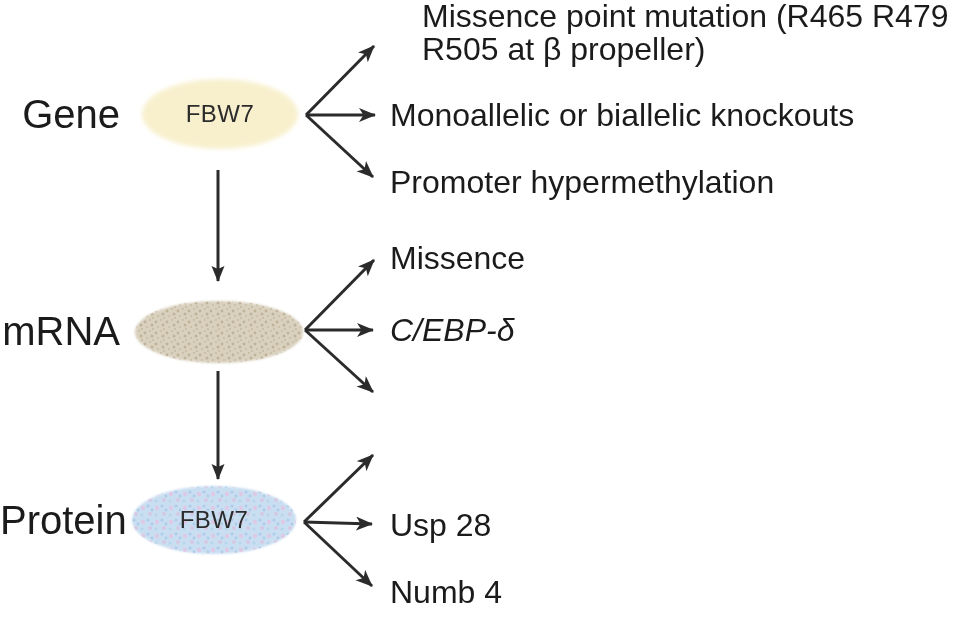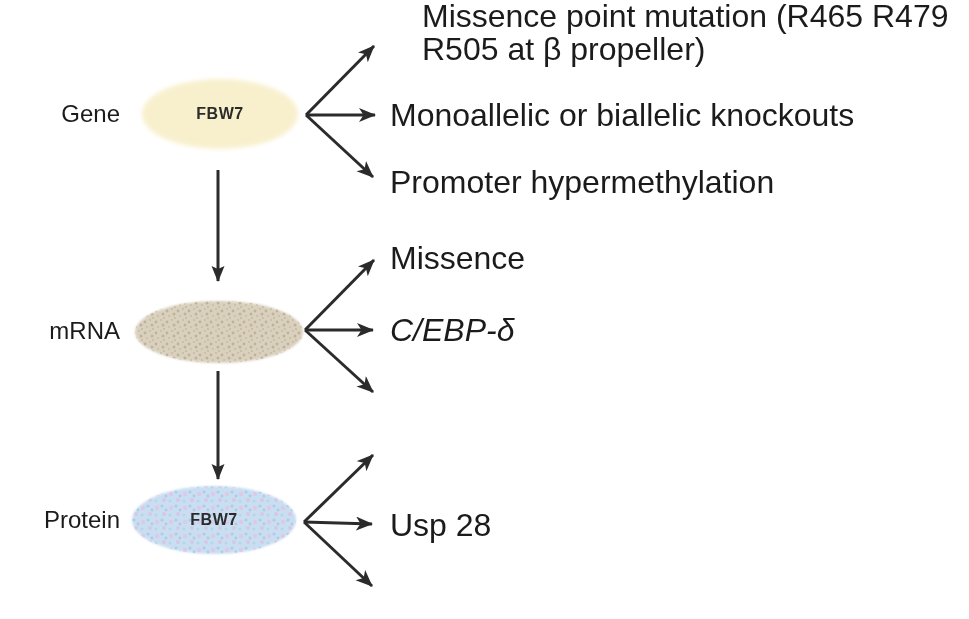--- a/index.html
+++ b/index.html
@@ -19,32 +19,32 @@
   .arrow-layer {
     position: absolute;
     inset: 0;
     width: 969px;
     height: 619px;
   }
   .level-label {
     position: absolute;
     width: 120px;
     text-align: right;
-    font-size: 24px;
+    font-size: 40px;
     line-height: 1;
     color: #1b1b1b;
     transform: translateY(-50%);
   }
   .node-label {
     position: absolute;
     display: flex;
     align-items: center;
     justify-content: center;
-    font-size: 16px;
-    font-weight: bold;
+    font-size: 24px;
+    font-weight: normal;
     letter-spacing: 0.5px;
     color: #2b2b2b;
   }
   .branch-text {
     position: absolute;
     left: 390px;
     font-size: 32px;
     line-height: 1.02;
     white-space: nowrap;
     color: #1b1b1b;
@@ -124,14 +124,15 @@
 
   <div class="branch-text multiline" style="top:0;margin-left:32px;">Missence point mutation (R465 R479
 R505 at β propeller)</div>
   <div class="branch-text" style="top:115px;">Monoallelic or biallelic knockouts</div>
   <div class="branch-text" style="top:182px;text-align:center;">Promoter hypermethylation</div>
 
   <div class="branch-text" style="top:258px;">Missence</div>
   <div class="branch-text" style="top:330px;font-style:italic;">C/EBP-δ</div>
 
   <div class="branch-text" style="top:525px;text-align:right;">Usp 28</div>
+  <div class="branch-text" style="top:592px;">Numb 4</div>
 
 </div>
 
 </body></html>

